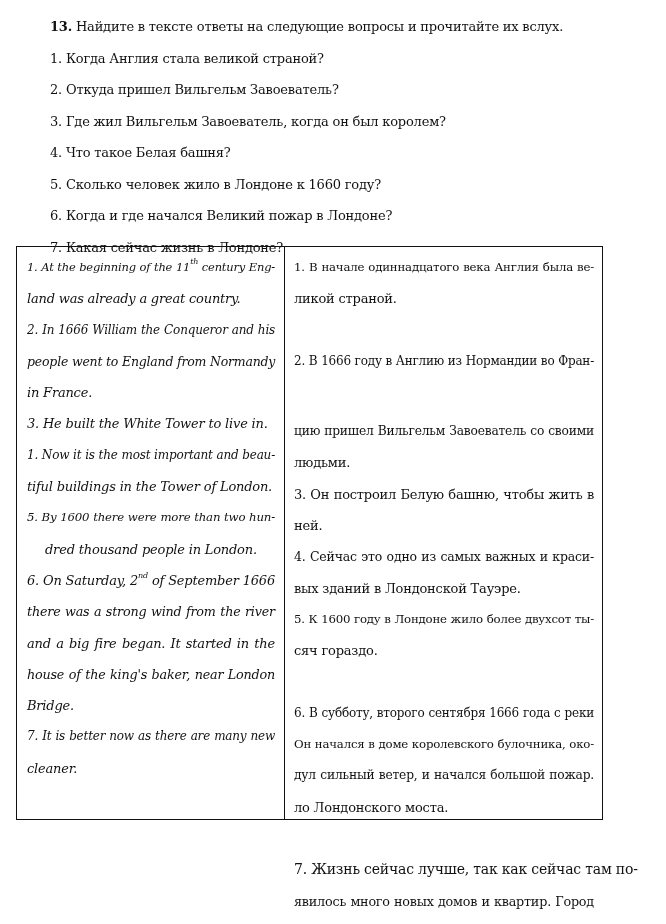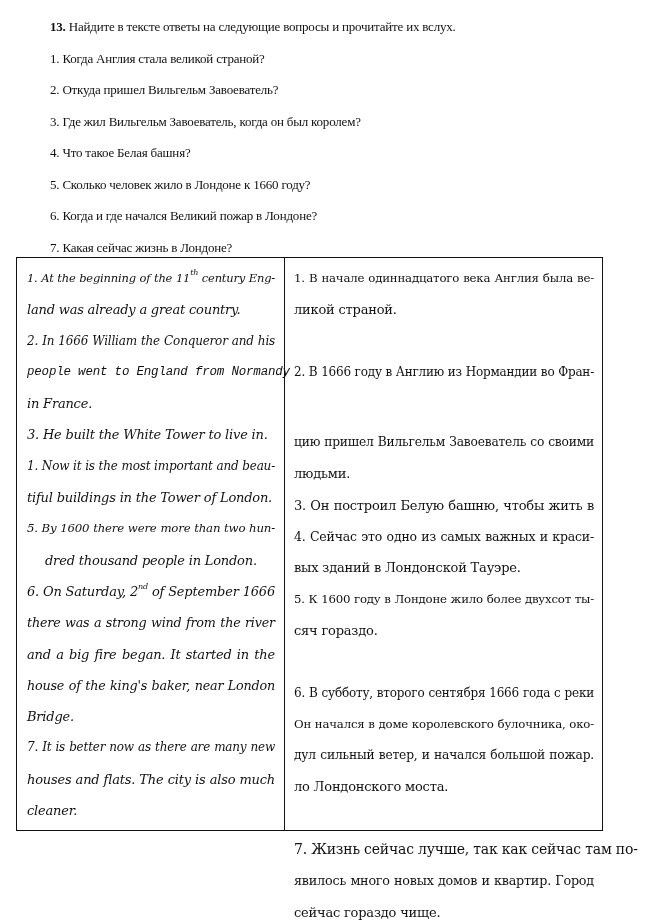--- a/index.html
+++ b/index.html
@@ -2,28 +2,28 @@
 <html><head>
 <meta charset="utf-8">
 <style>
   html, body { margin: 0; padding: 0; background: #ffffff; }
   body {
     width: 666px; height: 924px; position: relative; overflow: hidden;
     font-family: "DejaVu Serif", serif; color: #111;
   }
   .task {
     position: absolute; left: 50px; top: 11px; width: 600px;
-    font-size: 13px; line-height: 31.5px; font-family: Liberation Serif, serif;
+    font-size: 13px; line-height: 31.5px;
   }
   .task .heading { letter-spacing: -0.2px; }
   .task .heading b { font-weight: bold; }
   .task .q { white-space: nowrap; letter-spacing: -0.2px; }
 
   .table {
-    position: absolute; left: 16px; top: 257px; width: 587px; height: 574px;
+    position: absolute; left: 16px; top: 246px; width: 587px; height: 574px;
     border: 1.5px solid #111; box-sizing: border-box;
   }
   .col-divider {
     position: absolute; left: 267px; top: 0; bottom: 0; width: 0;
     border-left: 1.5px solid #111;
   }
   .col {
     position: absolute; top: 5px; font-size: 13px; line-height: 31.3px;
     letter-spacing: -0.2px;
   }
@@ -51,45 +51,45 @@
   <div class="q">7. Какая сейчас жизнь в Лондоне?</div>
 </div>
 
 <div class="table">
   <div class="col-divider"></div>
 
   <div class="col left">
     <span class="line" style="font-size: 11.5px;"><span>1. At the beginning of the 11</span><sup>th</sup><span> century Eng-</span></span>
     <span class="line last" style="font-size: 13px;">land was already a great country.</span>
     <span class="line" style="font-size: 12px;">2. In 1666 William the Conqueror and his</span>
-    <span class="line" style="font-size: 12.5px; font-family: Liberation Mono, monospace;">people went to England from Normandy</span>
+    <span class="line" style="font-size: 12.5px;">people went to England from Normandy</span>
     <span class="line last" style="font-size: 13px;">in France.</span>
     <span class="line last" style="font-size: 13px;">3. He built the White Tower to live in.</span>
     <span class="line" style="font-size: 12px;">1. Now it is the most important and beau-</span>
     <span class="line last" style="font-size: 13px;">tiful buildings in the Tower of London.</span>
     <span class="line" style="font-size: 11.75px;">5. By 1600 there were more than two hun-</span>
     <span class="line last" style="font-size: 13px; margin-left: 18px;">dred thousand people in London.</span>
     <span class="line" style="font-size: 13px;"><span>6. On Saturday, 2</span><sup>nd</sup><span> of September 1666</span></span>
     <span class="line" style="font-size: 12.75px;">there was a strong wind from the river</span>
     <span class="line" style="font-size: 13px;">and a big fire began. It started in the</span>
     <span class="line" style="font-size: 12.75px;">house of the king's baker, near London</span>
     <span class="line last" style="font-size: 13px;">Bridge.</span>
     <span class="line" style="font-size: 12px;">7. It is better now as there are many new</span>
-    <span class="line" style="font-size: 13px;">houses and flats. The city is also much</span>
     <span class="line last" style="font-size: 13px;">cleaner.</span>
   </div>
 
   <div class="col right">
     <span class="line" style="font-size: 11.75px;">1. В начале одиннадцатого века Англия была ве-</span>
     <span class="line last" style="font-size: 13px;">ликой страной.</span>
     <span class="gap"></span>
     <span class="line" style="font-size: 12px;">2. В 1666 году в Англию из Нормандии во Фран-</span>
     <span class="line" style="font-size: 12.25px; margin-top: 39px;">цию пришел Вильгельм Завоеватель со своими</span>
     <span class="line last" style="font-size: 13px;">людьми.</span>
     <span class="line" style="font-size: 13px;">3. Он построил Белую башню, чтобы жить в</span>
+    <span class="line last" style="font-size: 13px;">ней.</span>
     <span class="line" style="font-size: 12.5px;">4. Сейчас это одно из самых важных и краси-</span>
     <span class="line last" style="font-size: 13px;">вых зданий в Лондонской Тауэре.</span>
     <span class="line" style="font-size: 11.75px;">5. К 1600 году в Лондоне жило более двухсот ты-</span>
     <span class="line last" style="font-size: 13px;">сяч гораздо.</span>
     <span class="gap"></span>
     <span class="line" style="font-size: 12px;">6. В субботу, второго сентября 1666 года с реки</span>
     <span class="line" style="font-size: 11.75px;">Он начался в доме королевского булочника, око-</span>
     <span class="line" style="font-size: 12.25px;">дул сильный ветер, и начался большой пожар.</span>
     <span class="line last" style="font-size: 13px;">ло Лондонского моста.</span>
     <span class="gap"></span>

